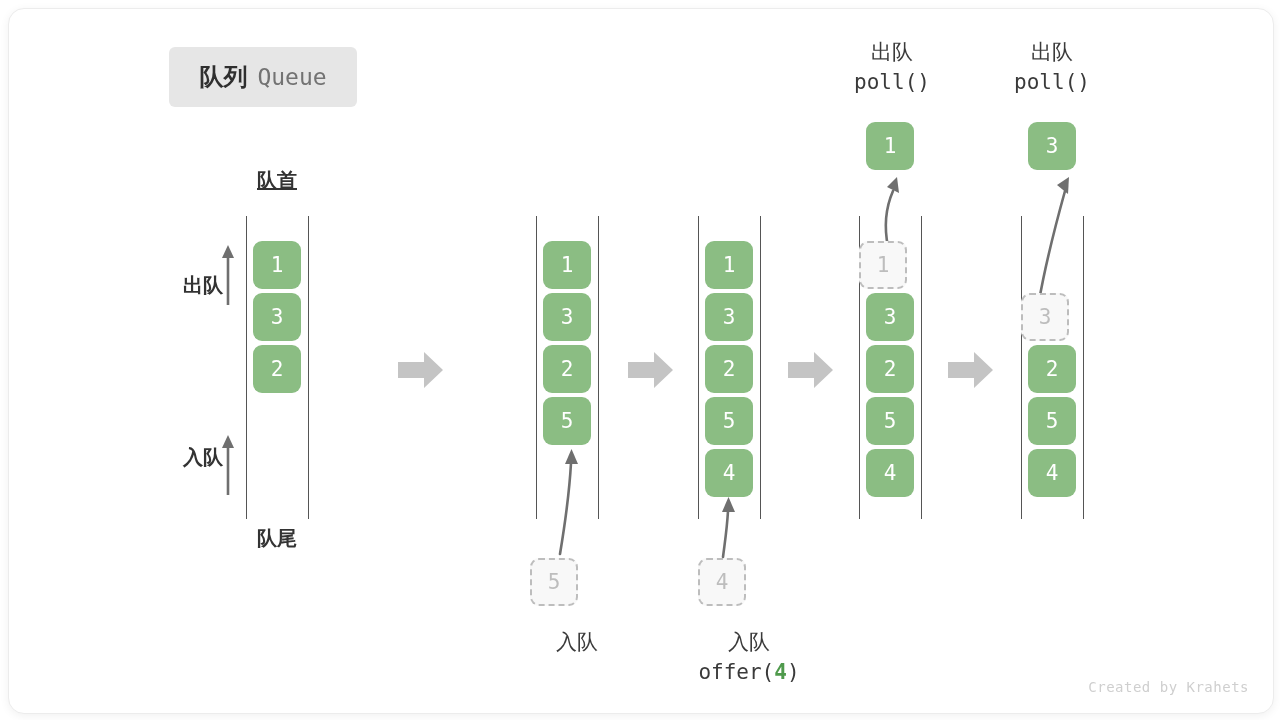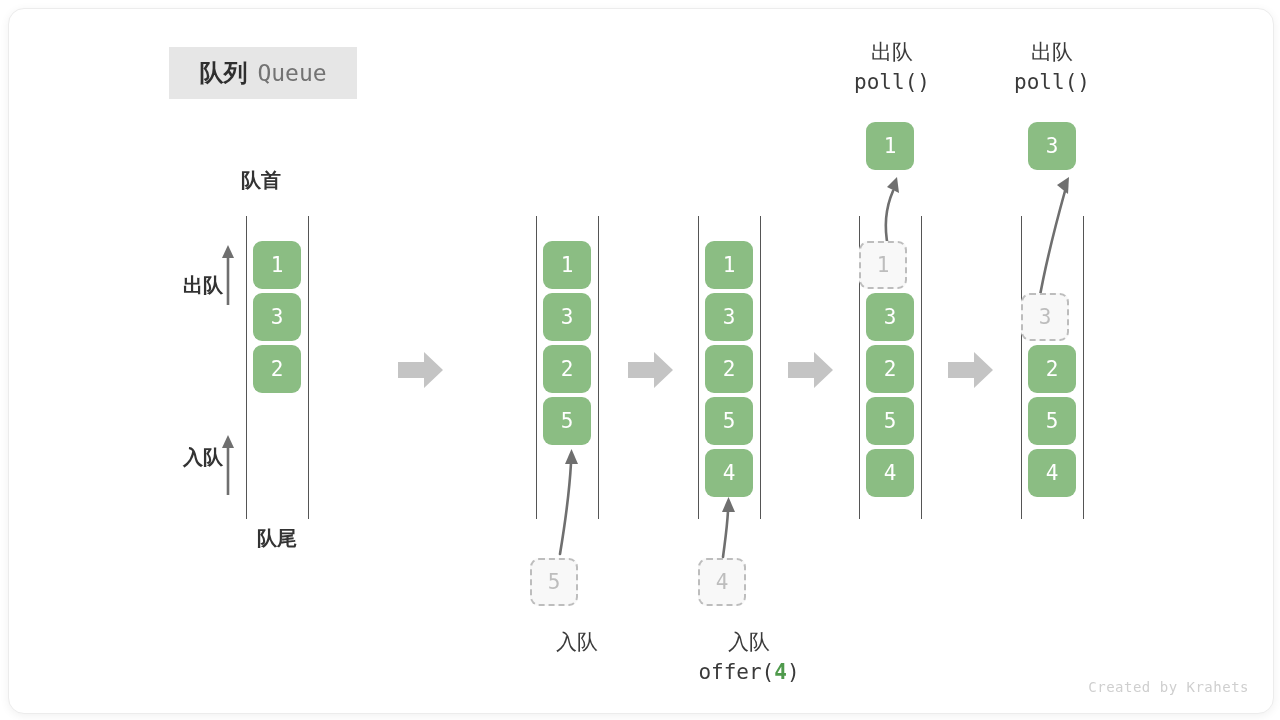--- a/index.html
+++ b/index.html
@@ -13,22 +13,22 @@
     position:absolute;left:8px;top:8px;width:1264px;height:704px;
     background:#ffffff;border-radius:16px;
     border:1px solid #ececec;
     box-shadow:0 2px 10px rgba(0,0,0,0.06);
     overflow:hidden;
   }
   .abs{position:absolute;}
 
   
   #title-badge{
-    left:160px;top:38px;width:188px;height:52px;
-    background:#e6e6e6;border-radius:0;
+    left:160px;top:38px;width:188px;height:60px;
+    background:#e6e6e6;border-radius:6px;
     display:flex;align-items:center;justify-content:center;gap:10px;
   }
   #title-badge .cn{font-size:24px;font-weight:bold;color:#2f2f2f;
     font-family:"DejaVu Sans","Liberation Sans",sans-serif;}
   #title-badge .en{font-size:23px;color:#737373;
     font-family:"DejaVu Sans Mono","Liberation Mono",monospace;}
 
   
   .cap-bold{
     font-size:20px;font-weight:bold;color:#333333;
@@ -86,21 +86,21 @@
 </head>
 <body>
 
 <div id="card">
 
   <div class="abs" id="title-badge">
     <span class="cn">队列</span>
     <span class="en">Queue</span>
   </div>
 
-  <div class="abs cap-bold" style="left:192px;top:158px;width:120px;">队首</div>
+  <div class="abs cap-bold" style="left:208px;top:158px;width:120px;text-decoration:underline;">队首</div>
   <div class="abs cap-bold" style="left:208px;top:516px;width:120px;">队尾</div>
 
   <div class="abs cap-bold" style="left:134px;top:263px;width:80px;text-align:right;">出队</div>
   <div class="abs thin-arrow" style="left:209px;top:234px;">
     <svg width="20" height="62" viewBox="0 0 20 62">
       <line x1="10" y1="62" x2="10" y2="12" stroke="#6f6f6f" stroke-width="2.6"></line>
       <path d="M10 2 L16 15 L4 15 Z" fill="#6f6f6f"></path>
     </svg>
   </div>
 

